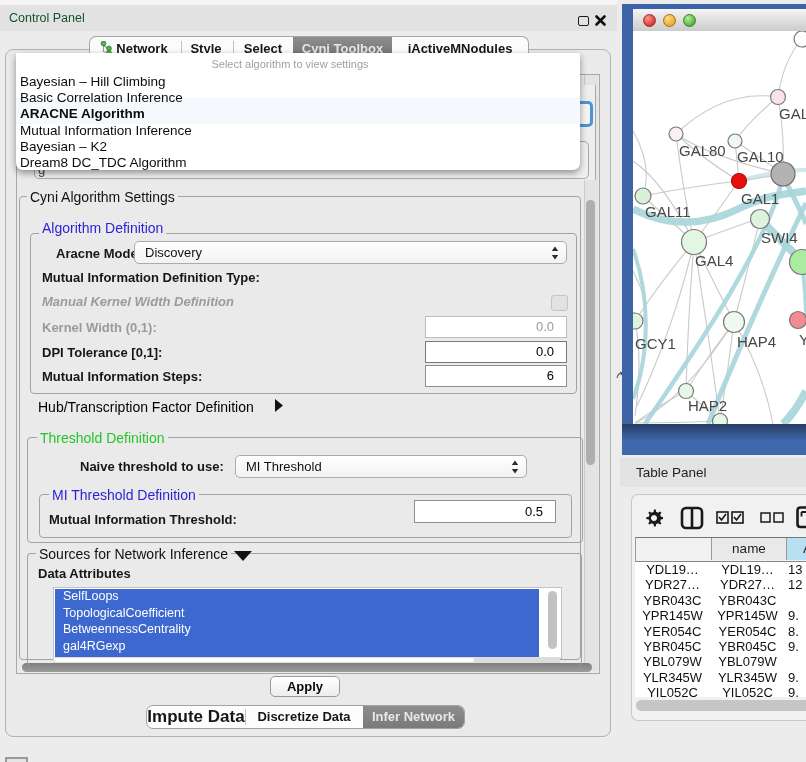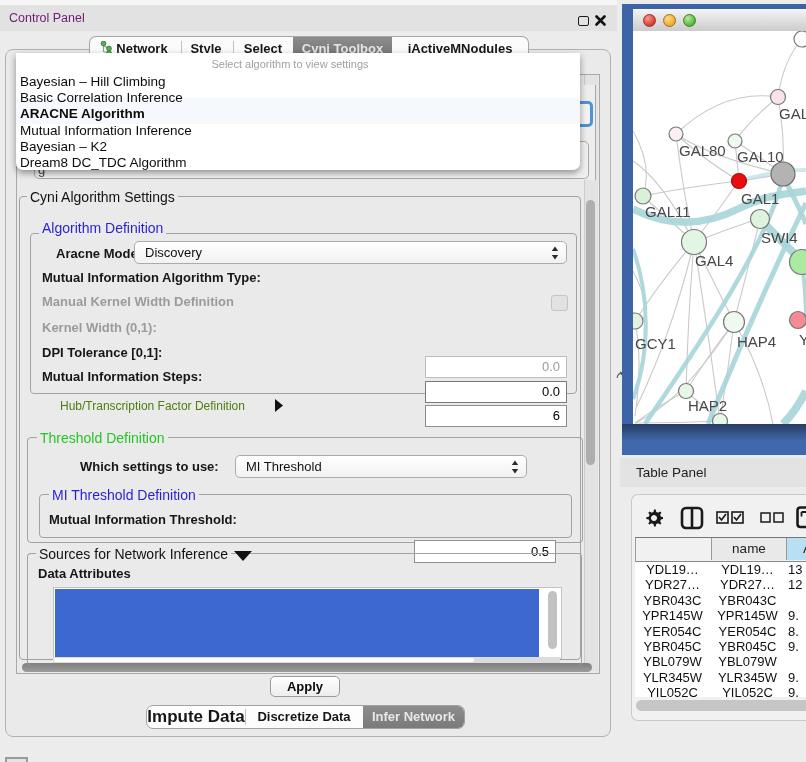--- a/index.html
+++ b/index.html
@@ -3,33 +3,33 @@
 <meta charset="utf-8">
 <style>
 html,body{margin:0;padding:0;}
 #root{position:relative;width:806px;height:762px;background:#ececec;overflow:hidden;
   font-family:"Liberation Sans",sans-serif;}
 .abs{position:absolute;}
 .lbl{font-size:13px;font-weight:bold;color:#161616;white-space:nowrap;}
 .gbox{position:absolute;border:1px solid #a2a2a2;border-radius:4px;}
 .gtitle{position:absolute;font-size:14px;background:#eaeaea;padding:0 3px;white-space:nowrap;}
 .field{position:absolute;background:#fff;text-align:right;font-size:13px;
-  padding-right:6px;box-sizing:border-box;margin-top:40px;}
+  padding-right:12px;box-sizing:border-box;}
 .combo{position:absolute;background:linear-gradient(#ffffff,#f2f2f2);border:1px solid #ababab;
   border-radius:5px;box-sizing:border-box;font-size:13px;color:#111;}
 .combo .ctext{position:absolute;left:10px;top:3px;}
 .combo .carr{position:absolute;right:7px;top:4px;width:8px;height:14px;}
 </style>
 </head>
 <body>
 <div id="root">
 
   <div class="abs" style="left:0;top:0;width:617px;height:5px;background:#f5f5f5;"></div>
   <div class="abs" style="left:0;top:5px;width:617px;height:26px;background:#e2e2e2;"></div>
-  <div class="abs" style="left:9px;top:11px;font-size:12.5px;color:#701a75;">Control Panel</div>
+  <div class="abs" style="left:9px;top:11px;font-size:12.5px;color:#14532d;">Control Panel</div>
   <div class="abs" style="left:578px;top:15.5px;width:9px;height:8px;border:1.5px solid #1c1c1c;border-radius:2px;"></div>
   <svg class="abs" style="left:595px;top:15px;" width="11" height="11" viewBox="0 0 11 11">
     <path d="M1.5,1.5 L9.5,9.5 M9.5,1.5 L1.5,9.5" stroke="#111" stroke-width="2.6" stroke-linecap="round"></path>
     </svg>
 
   <div class="abs" style="left:5px;top:49px;width:604px;height:686px;background:#eaeaea;
        border:1px solid #b2b2b2;border-radius:8px;"></div>
 
   <div class="abs" style="left:89px;top:36px;width:438px;height:24px;background:#fbfbfb;
        border:1px solid #a5a5a5;border-bottom:none;border-radius:7px 7px 0 0;overflow:hidden;text-decoration:underline;">
@@ -71,46 +71,46 @@
   <div class="gtitle" style="left:39px;top:220px;color:#2a1fd4;">Algorithm Definition</div>
 
   <div class="lbl abs" style="left:56px;top:246px;">Aracne Mode:</div>
   <div class="combo" style="left:134px;top:241px;width:433px;height:23px;">
     <span class="ctext">Discovery</span>
     <svg class="carr" viewBox="0 0 8 14">
         <path d="M4 0.5 L7.2 5 L0.8 5 Z M4 13.5 L7.2 9 L0.8 9 Z" fill="#2a2a2a"></path>
       </svg>
   </div>
 
-  <div class="lbl abs" style="left:42px;top:270px;">Mutual Information Algorithm Type:</div>
-
-  <div class="lbl abs" style="left:42px;top:294px;color:#9b9b9b;">Manual Kernel Width Definition</div>
+  <div class="lbl abs" style="left:42px;top:270px;">Mutual Information Definition Type:</div>
+
+  <div class="lbl abs" style="left:42px;top:294px;color:#9b9b9b;font-style:italic;">Manual Kernel Width Definition</div>
   <div class="abs" style="left:551px;top:295px;width:15px;height:14px;background:#e2e2e2;border:1px solid #c4c4c4;border-radius:3px;"></div>
 
   <div class="lbl abs" style="left:42px;top:320px;color:#9b9b9b;">Kernel Width (0,1):</div>
   <div class="field" style="left:425px;top:316px;width:142px;height:22px;border:1px solid #bdbdbd;
        color:#9b9b9b;line-height:20px;">0.0</div>
 
   <div class="lbl abs" style="left:42px;top:345px;">DPI Tolerance [0,1]:</div>
   <div class="field" style="left:425px;top:341px;width:142px;height:22px;border:1.5px solid #7a7a7a;
        color:#000;line-height:19px;">0.0</div>
 
   <div class="lbl abs" style="left:42px;top:369px;">Mutual Information Steps:</div>
   <div class="field" style="left:425px;top:365px;width:142px;height:22px;border:1px solid #8f8f8f;
        color:#000;line-height:20px;">6</div>
 
-  <div class="abs" style="left:60px;top:399px;font-size:12px;color:#4d7c0f;">Hub/Transcription Factor Definition</div>
+  <div class="abs" style="left:38px;top:399px;font-size:14px;color:#000000;">Hub/Transcription Factor Definition</div>
   <svg class="abs" style="left:274px;top:399px;" width="10" height="13" viewBox="0 0 10 13">
     <path d="M1 0 L9 6.5 L1 13 Z" fill="#111"></path>
     </svg>
 
   <div class="gbox" style="left:27px;top:437px;width:554px;height:104px;"></div>
   <div class="gtitle" style="left:37px;top:430px;color:#27c427;">Threshold Definition</div>
 
-  <div class="lbl abs" style="left:80px;top:459px;">Which settings to use:</div>
+  <div class="lbl abs" style="left:80px;top:459px;">Naive threshold to use:</div>
   <div class="combo" style="left:235px;top:455px;width:292px;height:23px;">
     <span class="ctext">MI Threshold</span>
     <svg class="carr" viewBox="0 0 8 14">
         <path d="M4 0.5 L7.2 5 L0.8 5 Z M4 13.5 L7.2 9 L0.8 9 Z" fill="#2a2a2a"></path>
       </svg>
   </div>
 
   <div class="gbox" style="left:39px;top:494px;width:531px;height:42px;"></div>
   <div class="gtitle" style="left:49px;top:487px;color:#2a1fd4;">MI Threshold Definition</div>
   <div class="lbl abs" style="left:49px;top:512px;text-align:center;">Mutual Information Threshold:</div>
@@ -119,20 +119,22 @@
 
   <div class="gbox" style="left:27px;top:553px;width:553px;height:112px;border-bottom:none;"></div>
   <div class="gtitle" style="left:36px;top:546px;color:#111;">Sources for Network Inference</div>
   <svg class="abs" style="left:234px;top:550px;" width="18" height="11" viewBox="0 0 18 11">
     <path d="M0 1 L18 1 L9 11 Z" fill="#111"></path>
     </svg>
   <div class="lbl abs" style="left:38px;top:566px;">Data Attributes</div>
 
   <div class="abs" style="left:53px;top:587px;width:507px;height:70px;background:#ffffff;border:1px solid #c2c2c2;">
     <div style="position:absolute;left:1px;top:1px;width:484px;height:68px;background:#3c68d0;"></div>
+    <div style="position:absolute;left:9px;top:0px;font-size:12.5px;color:#fff;line-height:16.6px;">
+      SelfLoops<br>TopologicalCoefficient<br>BetweennessCentrality<br>gal4RGexp</div>
     <div style="position:absolute;right:4px;top:3px;width:9px;height:58px;background:#c2c2c2;border-radius:4.5px;"></div>
   </div>
 
   <div class="abs" style="left:53px;top:657px;width:507px;height:6px;background:#dcdcdc;">
     <div style="position:absolute;left:1px;top:1px;width:420px;height:4px;background:#fdfdfd;border-radius:2px;"></div>
   </div>
 
   <div class="abs" style="left:270px;top:676px;width:68px;height:19px;background:linear-gradient(#ffffff,#ededed);
        border:1px solid #9a9a9a;border-radius:5px;text-align:center;font-size:13px;font-weight:700;
        color:#0a0a0a;line-height:19px;">Apply</div>

